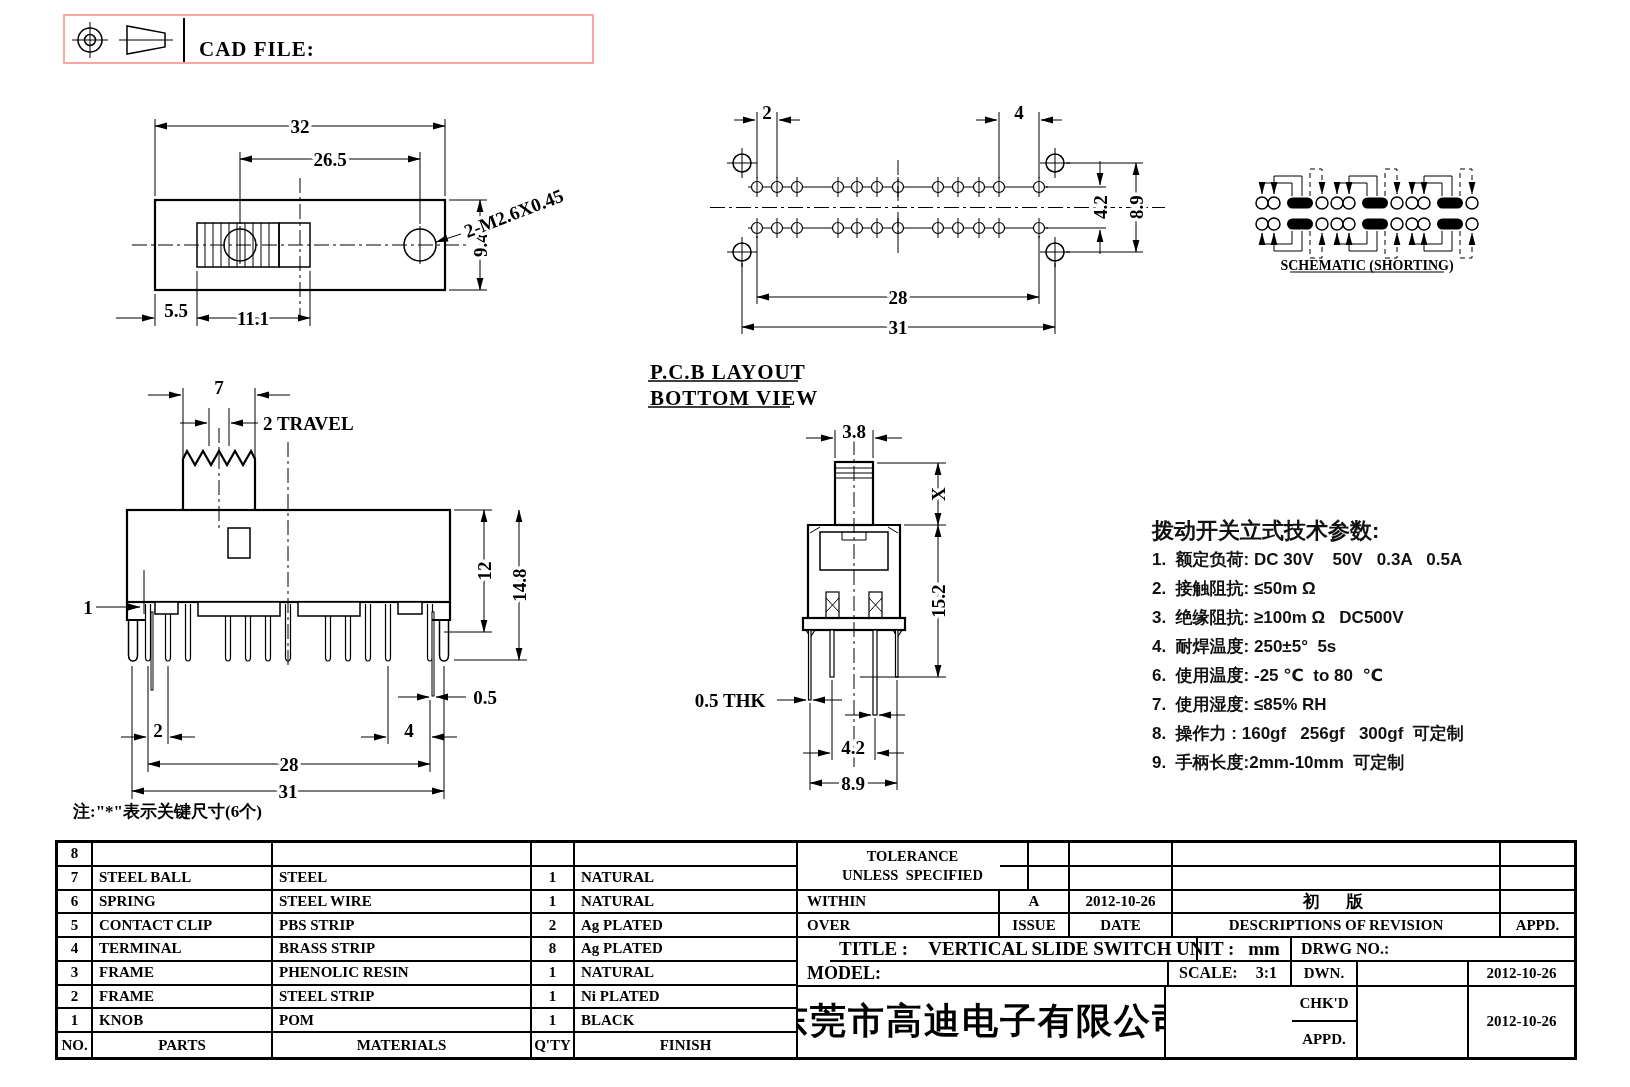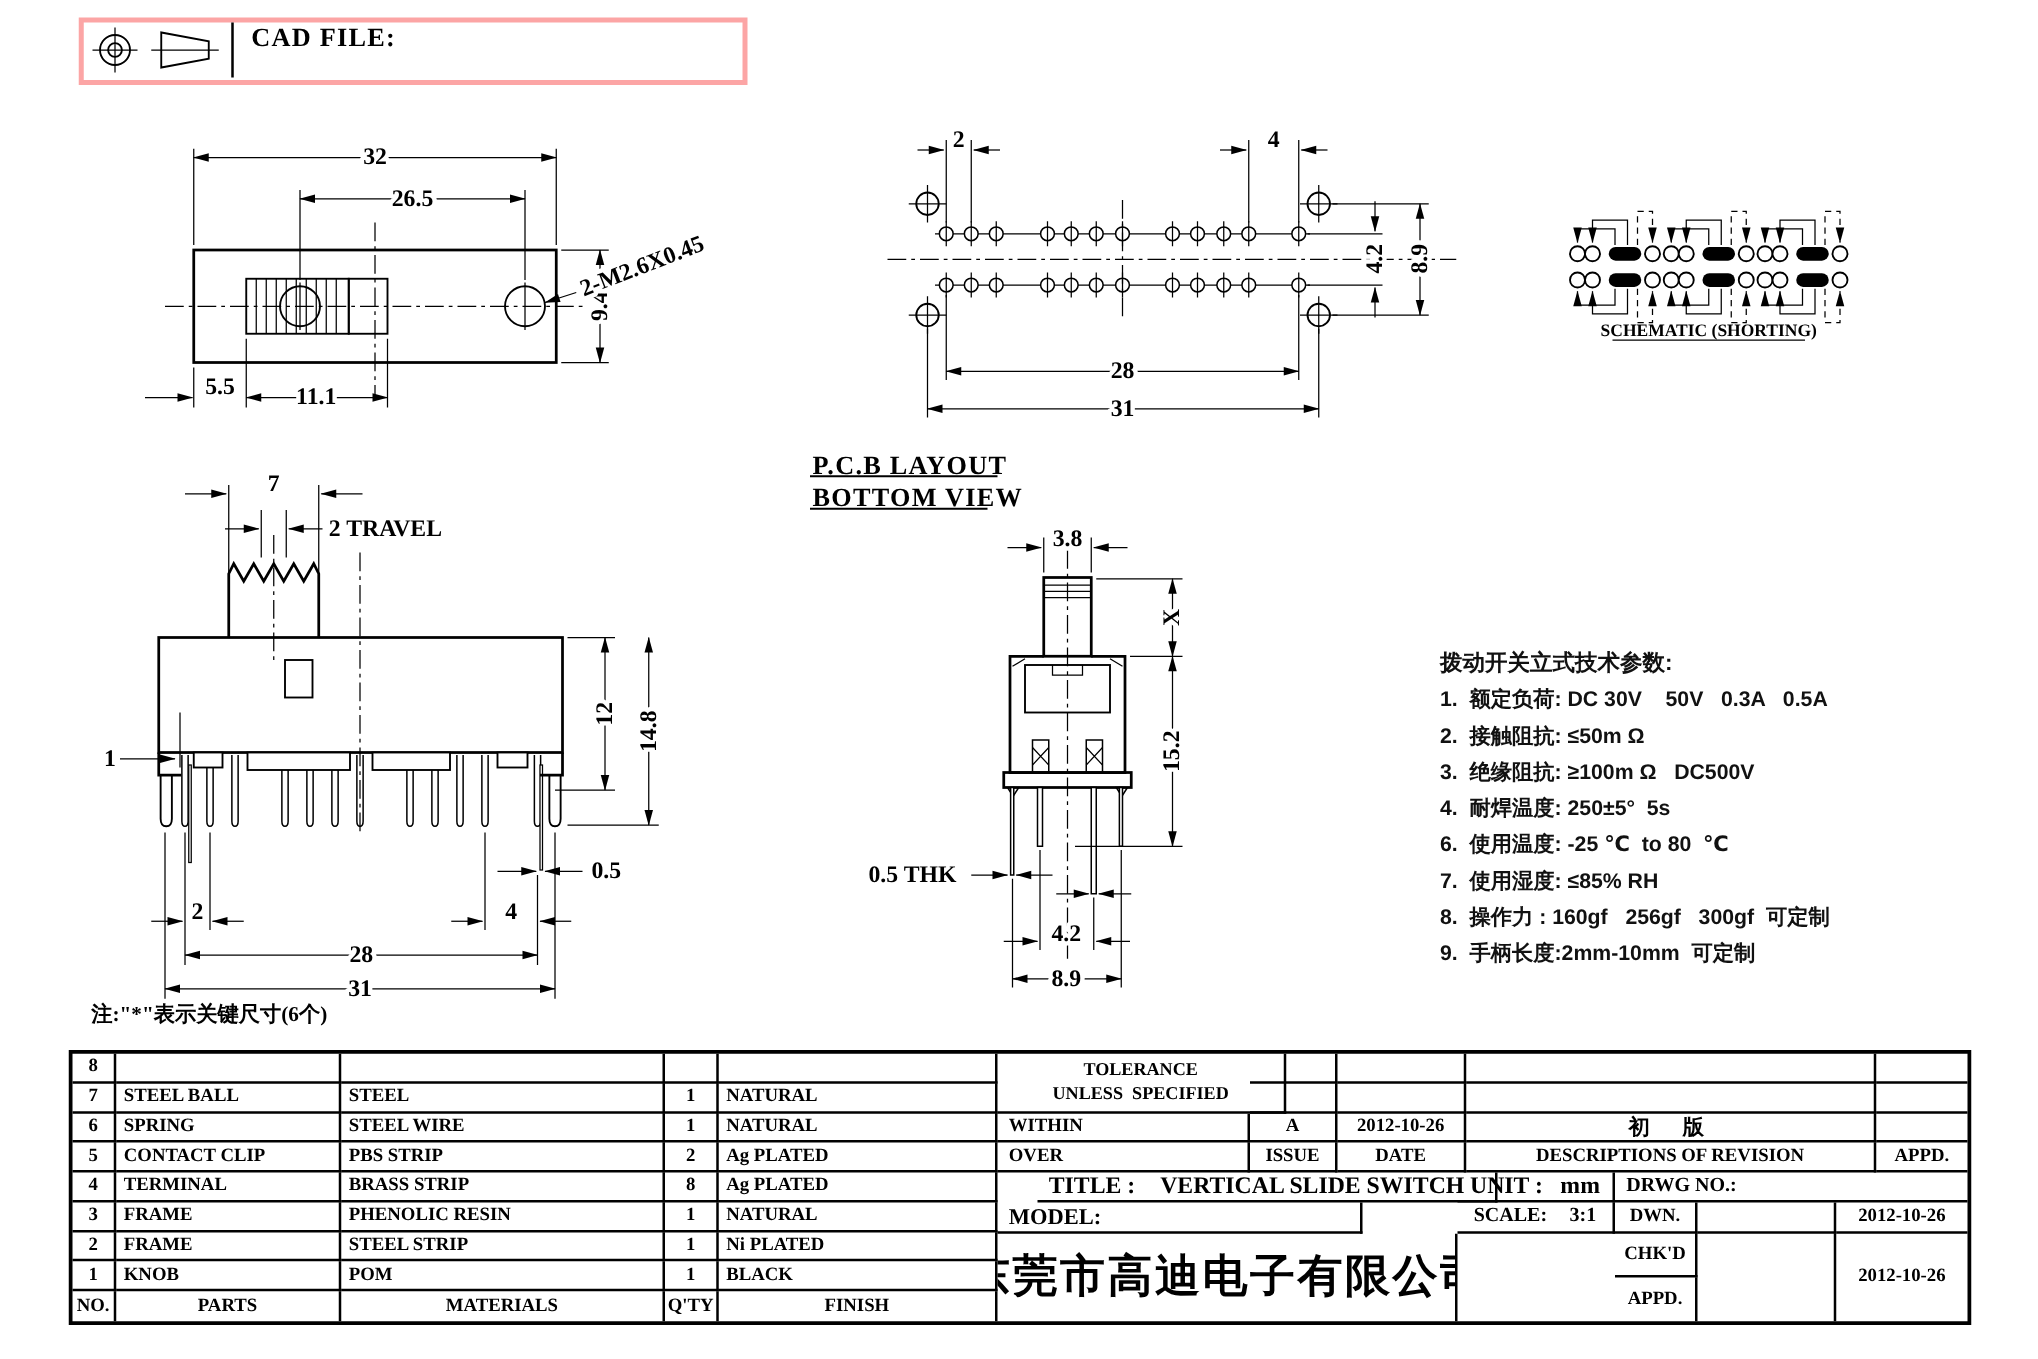--- a/index.html
+++ b/index.html
@@ -1,20 +1,20 @@
 <!DOCTYPE html>
 <html><head>
 <meta charset="utf-8">
 <style>
   html,body{margin:0;padding:0;background:#fff;}
   body{width:1630px;height:1087px;position:relative;overflow:hidden;
        font-family:"Liberation Serif","DejaVu Serif",serif;color:#000;}
   .abs{position:absolute;}
   
-  .hdr{left:63px;top:14px;width:527px;height:46px;border:4px solid #fca5a5;display:flex;align-items:flex-start;}
+  .hdr{left:63px;top:14px;width:527px;height:46px;border:2px solid #fca5a5;display:flex;align-items:flex-end;}
   .hdr .sym{width:118px;height:44px;flex:0 0 auto;}
   .hdr .sep{width:0;height:44px;border-left:2px solid #000;}
   .hdr .cad{font-weight:bold;font-size:21px;padding-left:14px;letter-spacing:1px;}
   
   svg text{font-family:"Liberation Serif","DejaVu Serif",serif;font-weight:bold;fill:#000;}
   .dim{font-size:19px;text-anchor:middle;dominant-baseline:central;
        paint-order:stroke;stroke:#fff;stroke-width:7px;stroke-linejoin:round;}
   .start{text-anchor:start;}
   .lbl{font-size:21px;text-anchor:start;dominant-baseline:central;letter-spacing:1px;}
   .slbl{font-size:14px;text-anchor:middle;dominant-baseline:central;}
@@ -22,21 +22,21 @@
   .o15{stroke:#000;stroke-width:1.5;fill:none;}
   .o12{stroke:#000;stroke-width:1.2;fill:none;}
   .t{stroke:#000;stroke-width:1;fill:none;}
   .dl{stroke:#000;stroke-width:1;fill:none;}
   .cl{stroke:#000;stroke-width:1;fill:none;stroke-dasharray:15 4 3 4;}
   .dsh{stroke-dasharray:5 4;}
   .wf{fill:#fff;}
   
   .specs{left:1152px;top:516px;width:450px;}
   .spec{font:bold 17px "Liberation Sans","DejaVu Sans",sans-serif;line-height:29px;white-space:pre;color:#111;}
-  .spec.title{font-size:18px;}
+  .spec.title{font-size:22px;}
   
   .note{left:73px;top:800px;font:bold 17px "Liberation Serif",serif;}
   
   .tbl{left:55px;top:840px;width:1522px;height:220px;border:3px solid #000;box-sizing:border-box;}
   .lgrid{position:absolute;left:0;top:0;width:740px;height:214px;display:grid;
          grid-template-columns:35px 180px 259px 43px 223px;grid-template-rows:repeat(9,1fr);}
   .pc{border-right:2px solid #000;border-bottom:2px solid #000;display:flex;align-items:center;
       font:bold 15px "Liberation Serif",serif;padding:0 6px;overflow:hidden;white-space:nowrap;box-sizing:border-box;}
   .ctr{justify-content:center;padding:0;}
   .nbb{border-bottom:none;}
@@ -349,21 +349,21 @@
   <div class="bc lft big b-r b-b" style="left:772px;top:95.2px;width:368px;height:23.8px">
     <span>TITLE :</span>
     <span style="margin-left:20px">VERTICAL SLIDE SWITCH</span>
   </div>
   <div class="bc b-r b-b" style="left:1108px;top:95.2px;width:126px;height:23.8px;font-size:19px">
     <span>UNIT :</span>
     <span style="margin-left:14px">mm</span>
   </div>
   <div class="bc lft b-b" style="left:1234px;top:95.2px;width:282px;height:23.8px;font-size:16px">DRWG NO.:</div>
 
-  <div class="bc lft b-r b-b" style="left:740px;top:119px;width:292px;height:24.6px;font-size:18px">MODEL:</div>
+  <div class="bc lft b-r b-b" style="left:740px;top:119px;width:371px;height:24.6px;font-size:18px">MODEL:</div>
   <div class="bc b-r b-b" style="left:1108px;top:119px;width:126px;height:24.6px;font-size:16px">
     <span>SCALE:</span>
     <span style="margin-left:18px">3:1</span>
   </div>
   <div class="bc b-r b-b" style="left:1234px;top:119px;width:66px;height:24.6px">DWN.</div>
   <div class="bc b-r b-b" style="left:1300px;top:119px;width:111px;height:24.6px"></div>
   <div class="bc b-b" style="left:1411px;top:119px;width:105px;height:24.6px">2012-10-26</div>
 
   <div class="bc company b-r" style="left:740px;top:143.6px;width:368px;height:70.4px">东莞市高迪电子有限公司</div>
   <div class="bc b-r b-b" style="left:1234px;top:143.6px;width:66px;height:35.2px">CHK'D</div>

